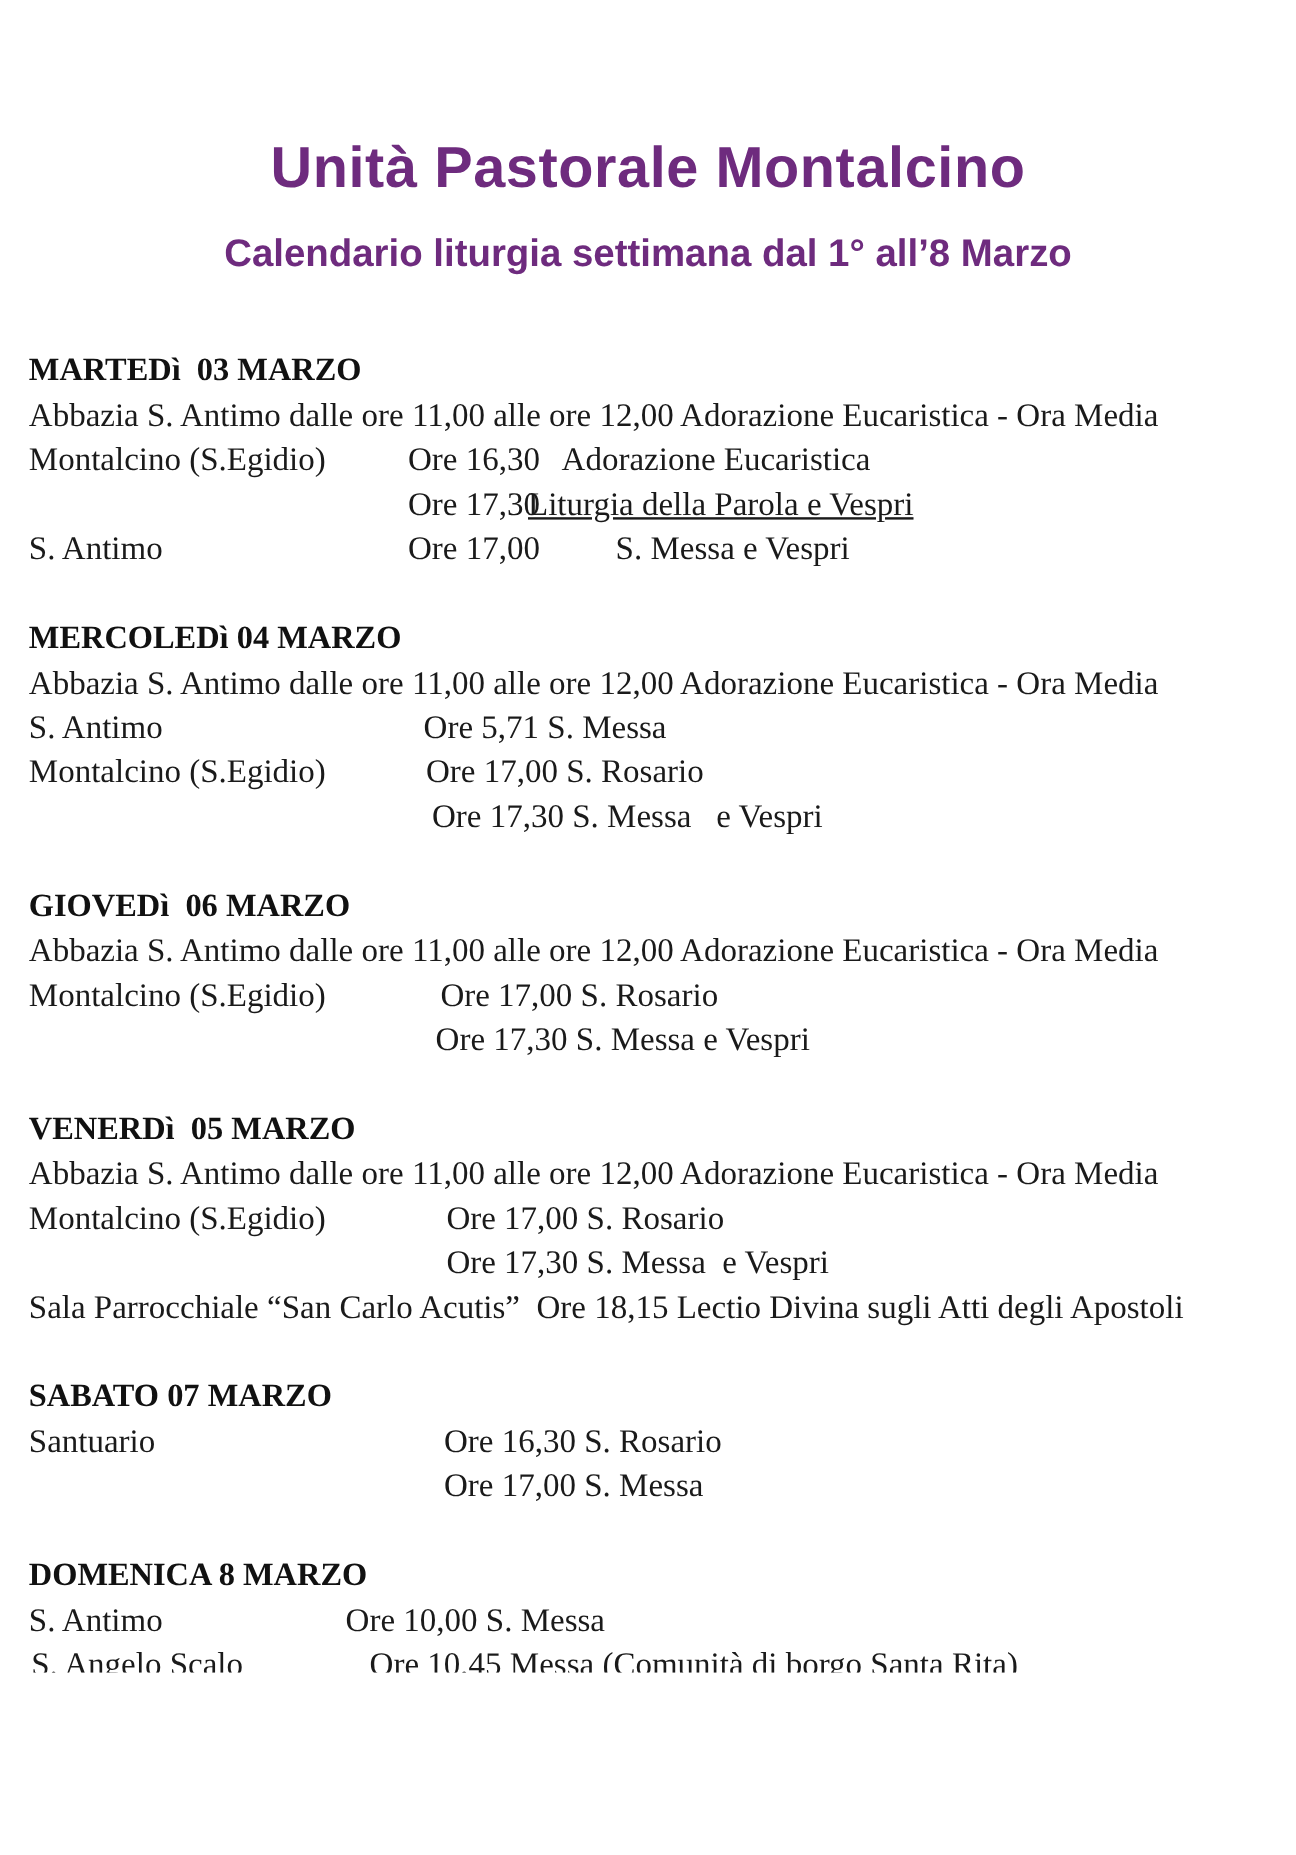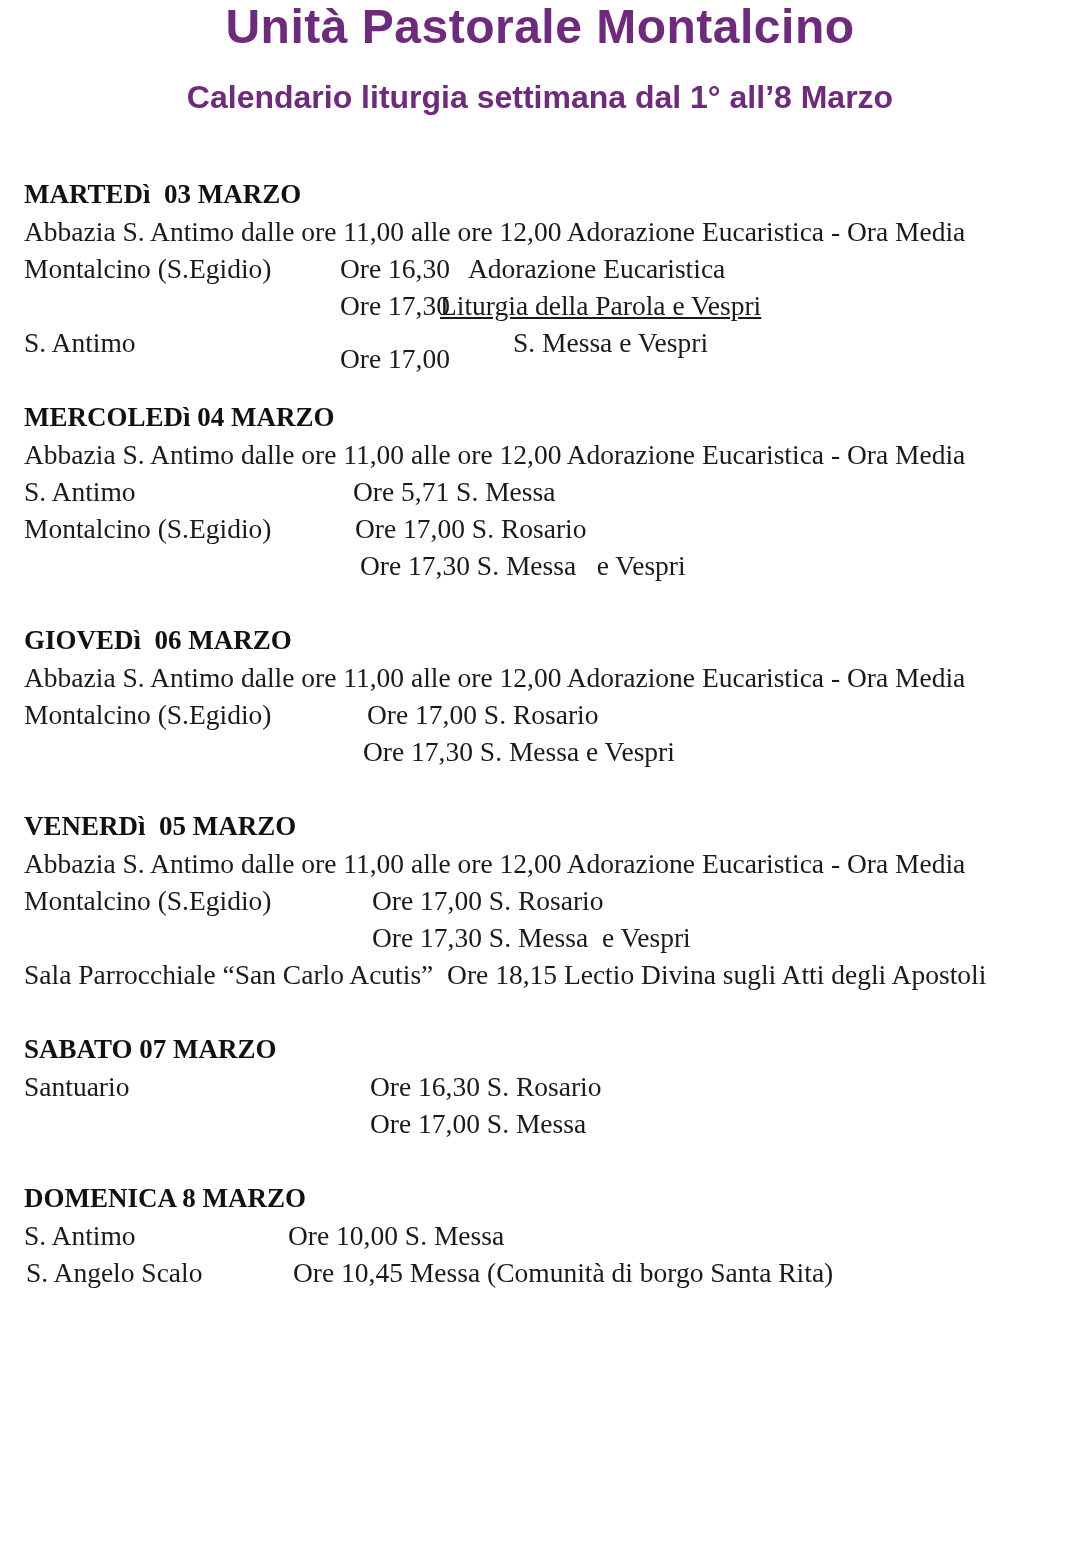--- a/index.html
+++ b/index.html
@@ -3,20 +3,21 @@
 <meta charset="utf-8">
 <style>
   :root { --accent:#6e2b7e; --ink:#1a1a1a; }
   * { margin:0; padding:0; box-sizing:border-box; }
   html,body { background:#ffffff; }
   .page {
     position:relative;
     width:1080px; height:1394px;
     background:#ffffff;
     overflow:hidden;
+    padding-top:114px;
     font-family:"Liberation Serif","DejaVu Serif",serif;
     color:var(--ink);
   }
   .title {
     font-family:"Liberation Sans","DejaVu Sans",sans-serif;
     font-weight:700;
     font-size:48px;
     line-height:53px;
     text-align:center;
     color:var(--accent);
@@ -74,21 +75,21 @@
           <span class="seg" style="left: 24px;">Montalcino (S.Egidio)</span>
           <span class="seg" style="left: 340px;">Ore 16,30</span>
           <span class="seg" style="left: 468px;">Adorazione Eucaristica</span>
         </div>
         <div class="line">
           <span class="seg" style="left: 340px;">Ore 17,30</span>
           <span class="seg" style="left: 440px; text-decoration: underline;">Liturgia della Parola e Vespri</span>
         </div>
         <div class="line">
           <span class="seg" style="left: 24px;">S. Antimo</span>
-          <span class="seg" style="left: 340px; margin-top: 16px;">Ore 17,00</span>
+          <span class="seg" style="left: 340px;">Ore 17,00</span>
           <span class="seg" style="left: 477px; margin-left: 36px;">S. Messa e Vespri</span>
         </div>
       </section>
       <section class="day">
         <div class="day-heading">MERCOLEDì 04 MARZO</div>
         <div class="line">
           <span class="seg" style="left: 24px;">Abbazia S. Antimo dalle ore 11,00 alle ore 12,00 Adorazione Eucaristica - Ora Media</span>
         </div>
         <div class="line">
           <span class="seg" style="left: 24px;">S. Antimo</span>
@@ -142,17 +143,17 @@
         </div>
       </section>
       <section class="day">
         <div class="day-heading">DOMENICA 8 MARZO</div>
         <div class="line">
           <span class="seg" style="left: 24px;">S. Antimo</span>
           <span class="seg" style="left: 288px;">Ore 10,00 S. Messa</span>
         </div>
         <div class="line">
           <span class="seg" style="left: 26px;">S. Angelo Scalo</span>
-          <span class="seg" style="left: 293px;">Ore 10,45 Messa (Comunità di borgo Santa Rita)</span>
+          <span class="seg" style="left: 308px;">Ore 10,45 Messa (Comunità di borgo Santa Rita)</span>
         </div>
       </section>
     </div>
 </div>
 
 </body></html>

